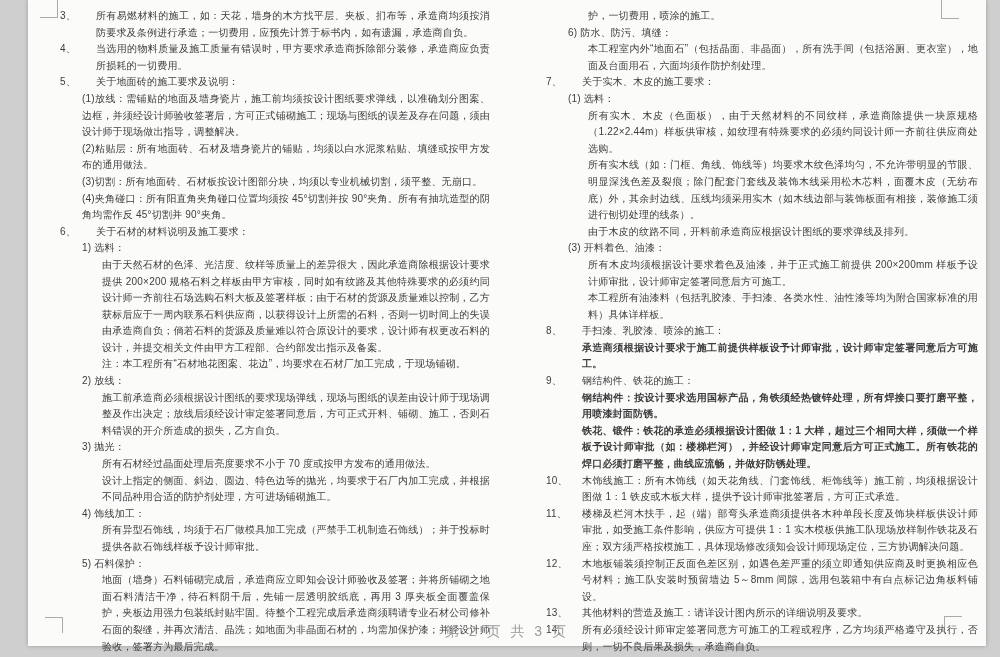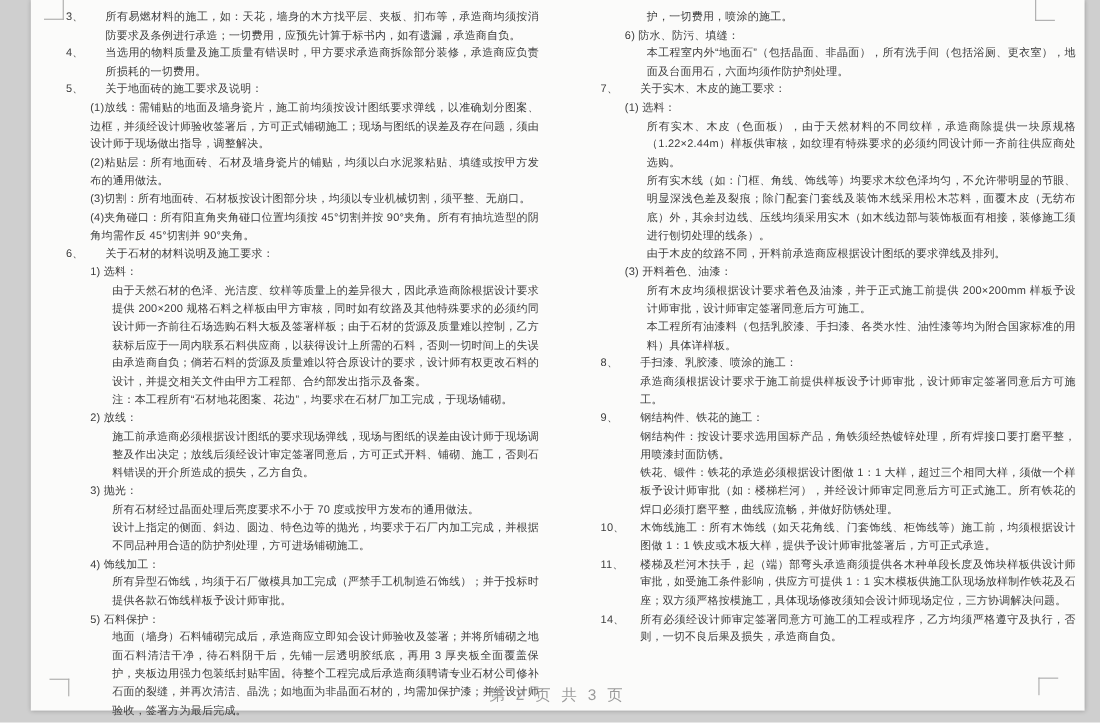--- a/index.html
+++ b/index.html
@@ -27,21 +27,21 @@
     letter-spacing:0.2px;
   }
   .col-left{left:32px;width:430px;}
   .col-right{left:518px;width:432px;}
   .para{margin:0;}
   .para.num{display:flex;}
   .para.num .plabel{flex:0 0 36px;}
   .para.num .ptext{flex:1;}
   .para.sub{padding-left:22px;}
   .para.body{padding-left:42px;}
-  .para.cont{padding-left:36px;}
+  .para.cont{padding-left:36px;font-weight:bold;}
   .crop{position:absolute;}
   .crop-tl{left:12px;top:0;width:17px;height:17px;border-right:1px solid #aaa;border-bottom:1px solid #aaa;}
   .crop-tr{left:913px;top:0;width:17px;height:18px;border-left:1px solid #aaa;border-bottom:1px solid #aaa;}
   .crop-bl{left:17px;top:617px;width:17px;height:15px;border-right:1px solid #aaa;border-top:1px solid #aaa;}
   .crop-br{left:916px;top:616px;width:17px;height:15px;border-left:1px solid #aaa;border-top:1px solid #aaa;}
   .footer{
     position:absolute;
     bottom:5px;left:0;
     width:100%;
     text-align:center;
@@ -123,20 +123,28 @@
         <div class="para cont"><span class="ptext">铁花、锻件：铁花的承造必须根据设计图做 1：1 大样，超过三个相同大样，须做一个样板予设计师审批（如：楼梯栏河），并经设计师审定同意后方可正式施工。所有铁花的焊口必须打磨平整，曲线应流畅，并做好防锈处理。</span></div>
         <div class="para num">
           <span class="plabel">10、</span>
           <span class="ptext">木饰线施工：所有木饰线（如天花角线、门套饰线、柜饰线等）施工前，均须根据设计图做 1：1 铁皮或木板大样，提供予设计师审批签署后，方可正式承造。</span>
         </div>
         <div class="para num">
           <span class="plabel">11、</span>
           <span class="ptext">楼梯及栏河木扶手，起（端）部弯头承造商须提供各木种单段长度及饰块样板供设计师审批，如受施工条件影响，供应方可提供 1：1 实木模板供施工队现场放样制作铁花及石座；双方须严格按模施工，具体现场修改须知会设计师现场定位，三方协调解决问题。</span>
         </div>
         <div class="para num">
+          <span class="plabel">12、</span>
+          <span class="ptext">木地板铺装须控制正反面色差区别，如遇色差严重的须立即通知供应商及时更换相应色号材料；施工队安装时预留墙边 5～8mm 间隙，选用包装箱中有白点标记边角板料铺设。</span>
+        </div>
+        <div class="para num">
+          <span class="plabel">13、</span>
+          <span class="ptext">其他材料的营造及施工：请详设计图内所示的详细说明及要求。</span>
+        </div>
+        <div class="para num">
           <span class="plabel">14、</span>
           <span class="ptext">所有必须经设计师审定签署同意方可施工的工程或程序，乙方均须严格遵守及执行，否则，一切不良后果及损失，承造商自负。</span>
         </div>
       </div>
 
     <div class="footer">第 2 页 共 3 页</div>
   </div>
 </div>
 
 </body></html>

